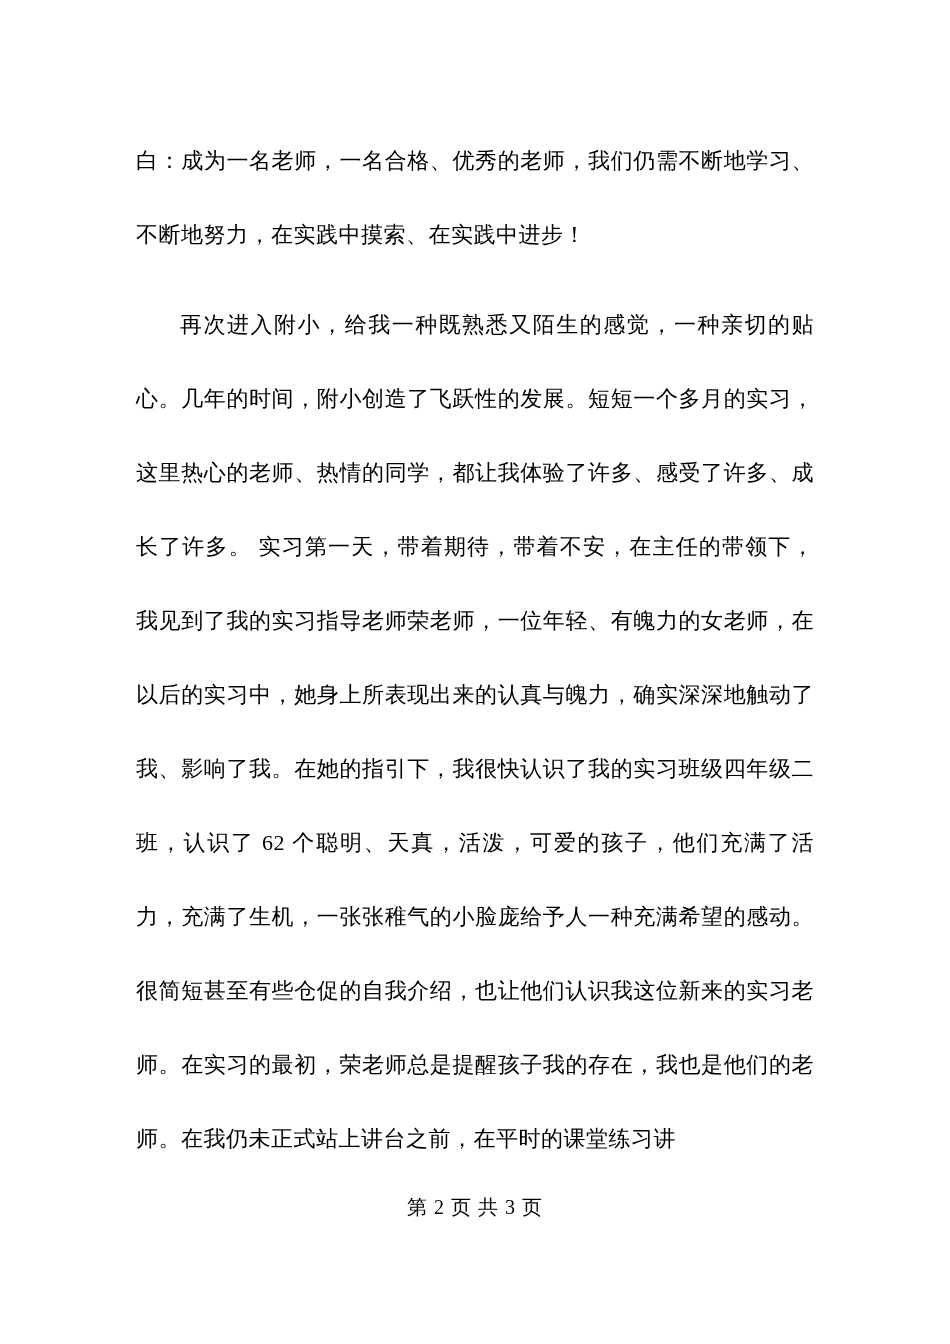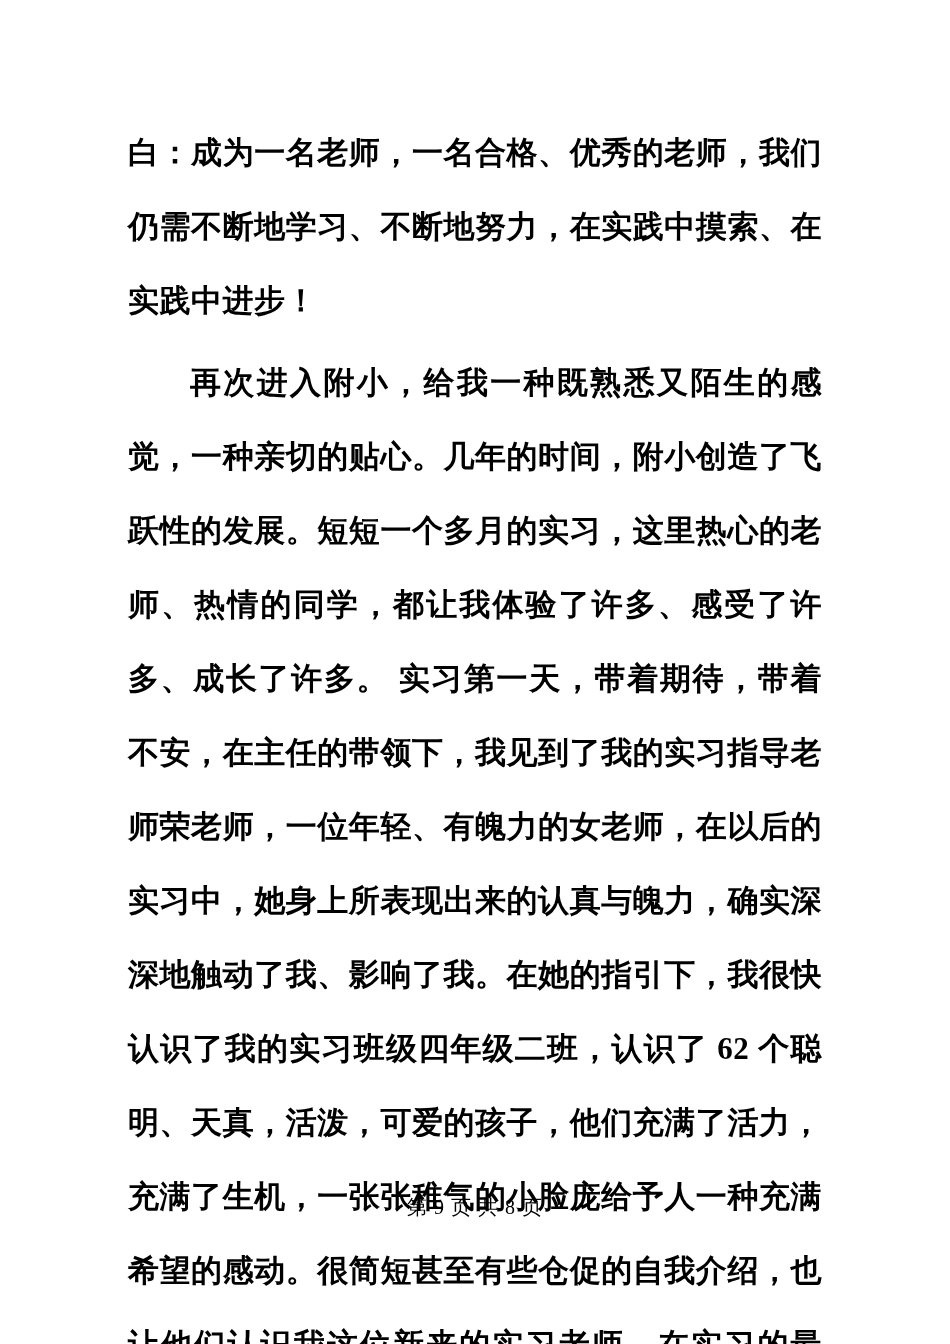--- a/index.html
+++ b/index.html
@@ -18,29 +18,28 @@
     box-sizing: border-box;
     overflow: hidden;
   }
   .content {
     position: absolute;
     left: 120px;
     top: 108px;
     width: 710px;
   }
   .para {
-    font-size: 31px;
+    font-size: 22px;
     line-height: 74px;
     color: #000000;
     text-align: justify;
     text-justify: inter-ideograph;
     letter-spacing: 0.5px;
-    margin: 8px;
+    margin: 16px;
     white-space: pre-wrap;
-    font-weight: bold;
   }
   .para.indent {
     text-indent: 2em;
   }
   .footer {
     position: absolute;
     left: 0;
     right: 0;
     top: 1194px;
     text-align: center;
@@ -51,14 +50,14 @@
   }
 </style>
 </head>
 <body>
 
 <div class="page">
   <div class="content">
     <p class="para">白：成为一名老师，一名合格、优秀的老师，我们仍需不断地学习、不断地努力，在实践中摸索、在实践中进步！</p>
     <p class="para indent">再次进入附小，给我一种既熟悉又陌生的感觉，一种亲切的贴心。几年的时间，附小创造了飞跃性的发展。短短一个多月的实习，这里热心的老师、热情的同学，都让我体验了许多、感受了许多、成长了许多。 实习第一天，带着期待，带着不安，在主任的带领下，我见到了我的实习指导老师荣老师，一位年轻、有魄力的女老师，在以后的实习中，她身上所表现出来的认真与魄力，确实深深地触动了我、影响了我。在她的指引下，我很快认识了我的实习班级四年级二班，认识了 62 个聪明、天真，活泼，可爱的孩子，他们充满了活力，充满了生机，一张张稚气的小脸庞给予人一种充满希望的感动。很简短甚至有些仓促的自我介绍，也让他们认识我这位新来的实习老师。在实习的最初，荣老师总是提醒孩子我的存在，我也是他们的老师。在我仍未正式站上讲台之前，在平时的课堂练习讲</p>
   </div>
-  <div class="footer">第 9 页 共 8 页</div>
+  <div class="footer">第 2 页 共 3 页</div>
 </div>
 
 </body></html>

